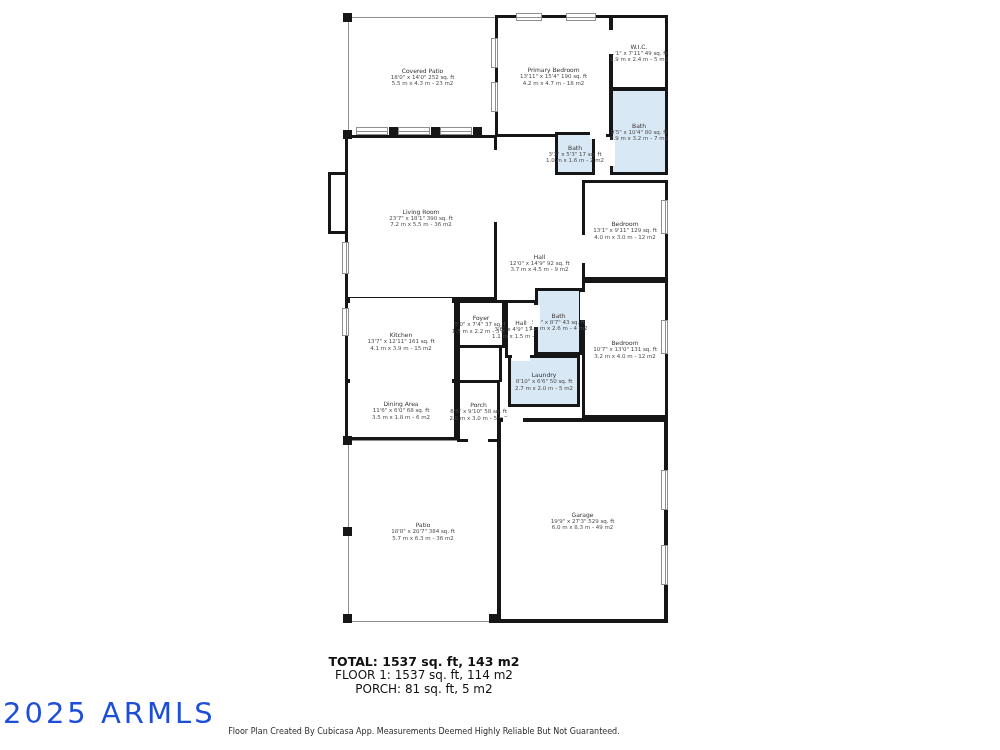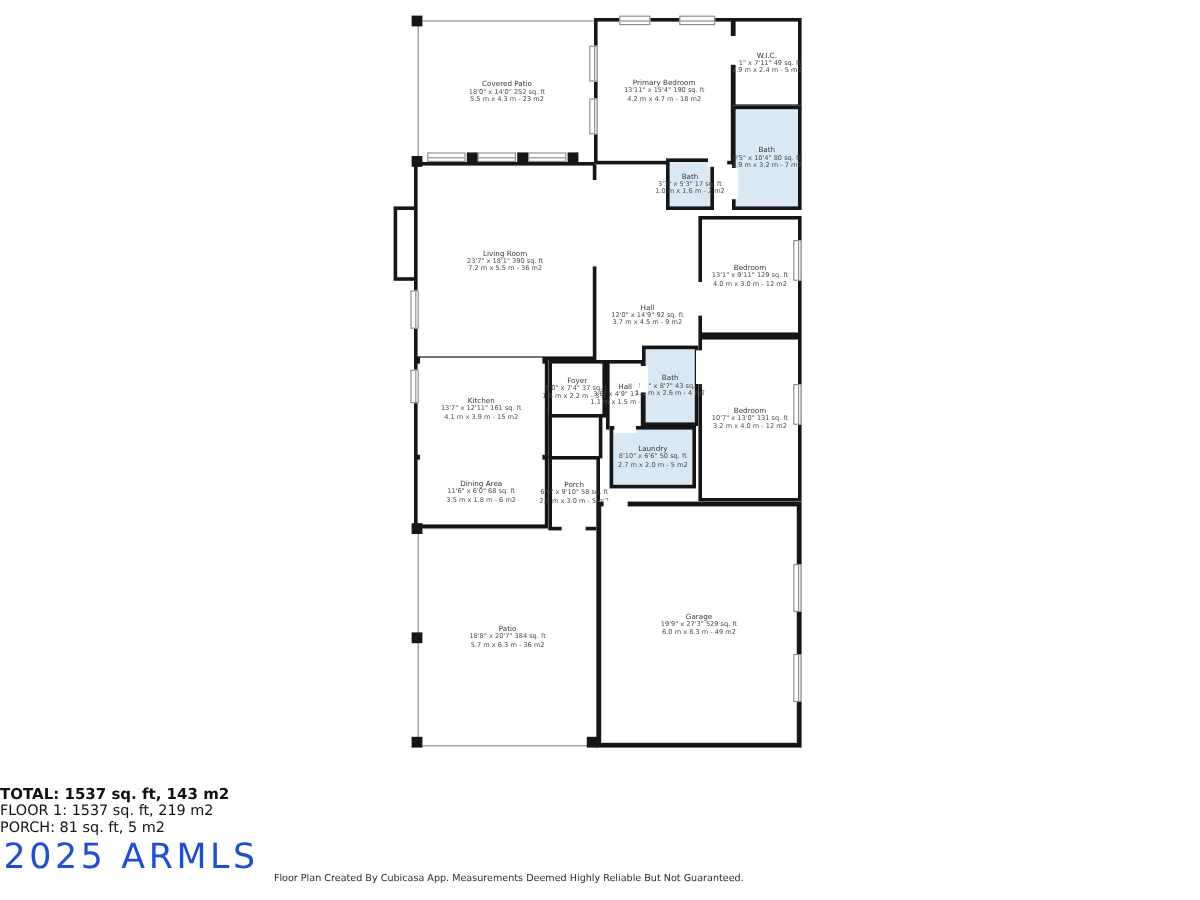--- a/index.html
+++ b/index.html
@@ -18,21 +18,21 @@
   .rname{font-size:6px;line-height:7px;color:#333;}
   .rdim{font-size:5.5px;line-height:6.5px;color:#4a4a4a;}
   .bump{position:absolute;box-sizing:border-box;border:3px solid #161616;background:#fff;}
   .wallseg{position:absolute;background:#161616;}
   .gap{position:absolute;background:#ffffff;}
   .win-h{position:absolute;height:8px;background:#fff;border:1px solid #8f8f8f;box-sizing:border-box;}
   .win-h::after{content:"";position:absolute;left:0;right:0;top:50%;height:1px;background:#8f8f8f;}
   .win-v{position:absolute;width:7px;background:#fff;border:1px solid #8f8f8f;box-sizing:border-box;}
   .win-v::after{content:"";position:absolute;top:0;bottom:0;left:50%;width:1px;background:#8f8f8f;}
   .post{position:absolute;width:9px;height:9px;background:#161616;}
-  .summary{position:absolute;left:0;top:655px;width:848px;color:#111;}
+  .summary{position:absolute;left:0;top:655px;width:848px;text-align:center;color:#111;}
   .sum-line{font-size:12px;line-height:13.5px;}
   .sum-total{font-size:12.5px;font-weight:bold;line-height:14px;}
   .footer{position:absolute;left:0;top:727px;width:848px;text-align:center;
           font-size:8px;color:#2b2b2b;}
   .watermark{position:absolute;left:3px;top:696px;font-size:29px;letter-spacing:3px;
              color:#1d4ed8;text-shadow:1px 1px 0 #ffffff;}
 </style>
 </head>
 <body>
 
@@ -220,19 +220,19 @@
   <div class="post" style="left:431px;top:127px"></div>
   <div class="post" style="left:473px;top:127px"></div>
   <div class="post" style="left:343px;top:436px"></div>
   <div class="post" style="left:343px;top:527px"></div>
   <div class="post" style="left:343px;top:614px"></div>
   <div class="post" style="left:489px;top:614px"></div>
 </div>
 
 <div class="summary">
   <div class="sum-total">TOTAL: 1537 sq. ft, 143 m2</div>
-  <div class="sum-line">FLOOR 1: 1537 sq. ft, 219 m2</div>
+  <div class="sum-line">FLOOR 1: 1537 sq. ft, 114 m2</div>
   <div class="sum-line">PORCH: 81 sq. ft, 5 m2</div>
 </div>
 
 <div class="footer">Floor Plan Created By Cubicasa App. Measurements Deemed Highly Reliable But Not Guaranteed.</div>
 
 <div class="watermark">2025 ARMLS</div>
 
 </body></html>

